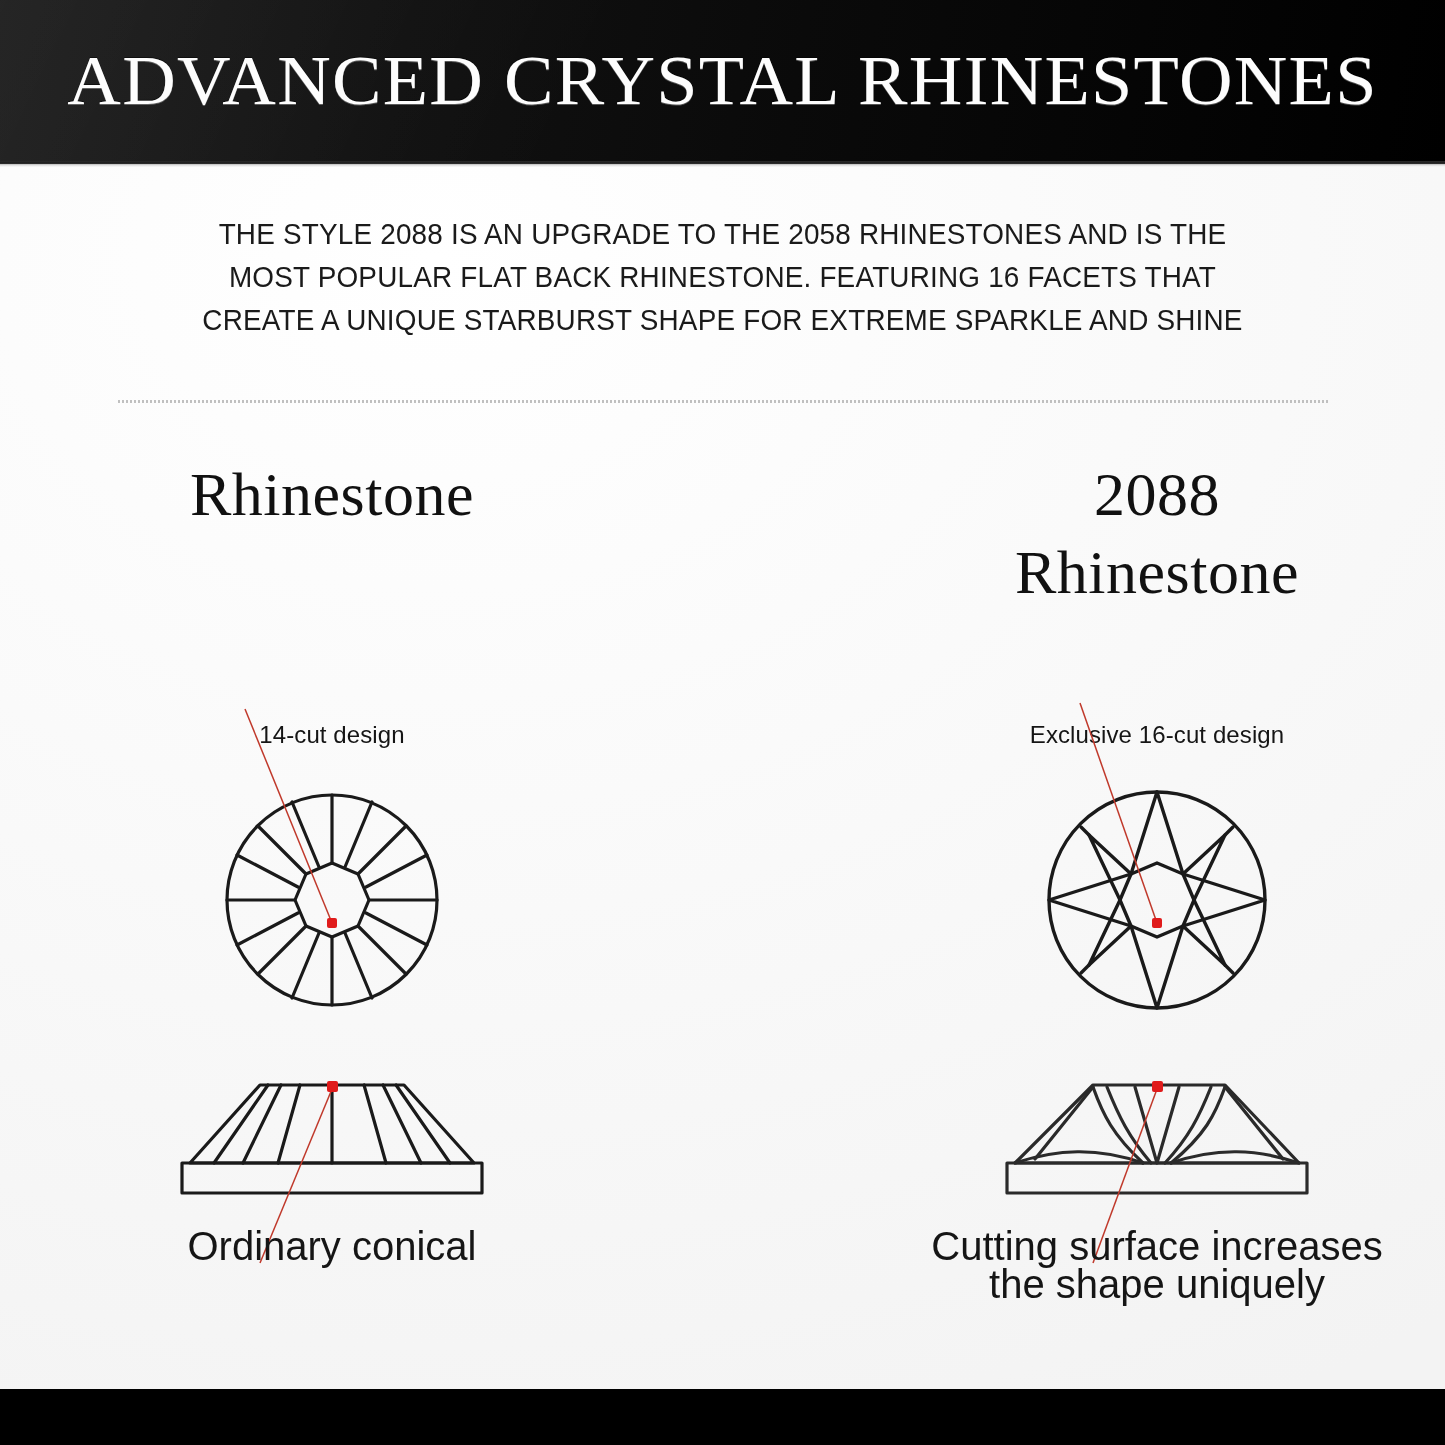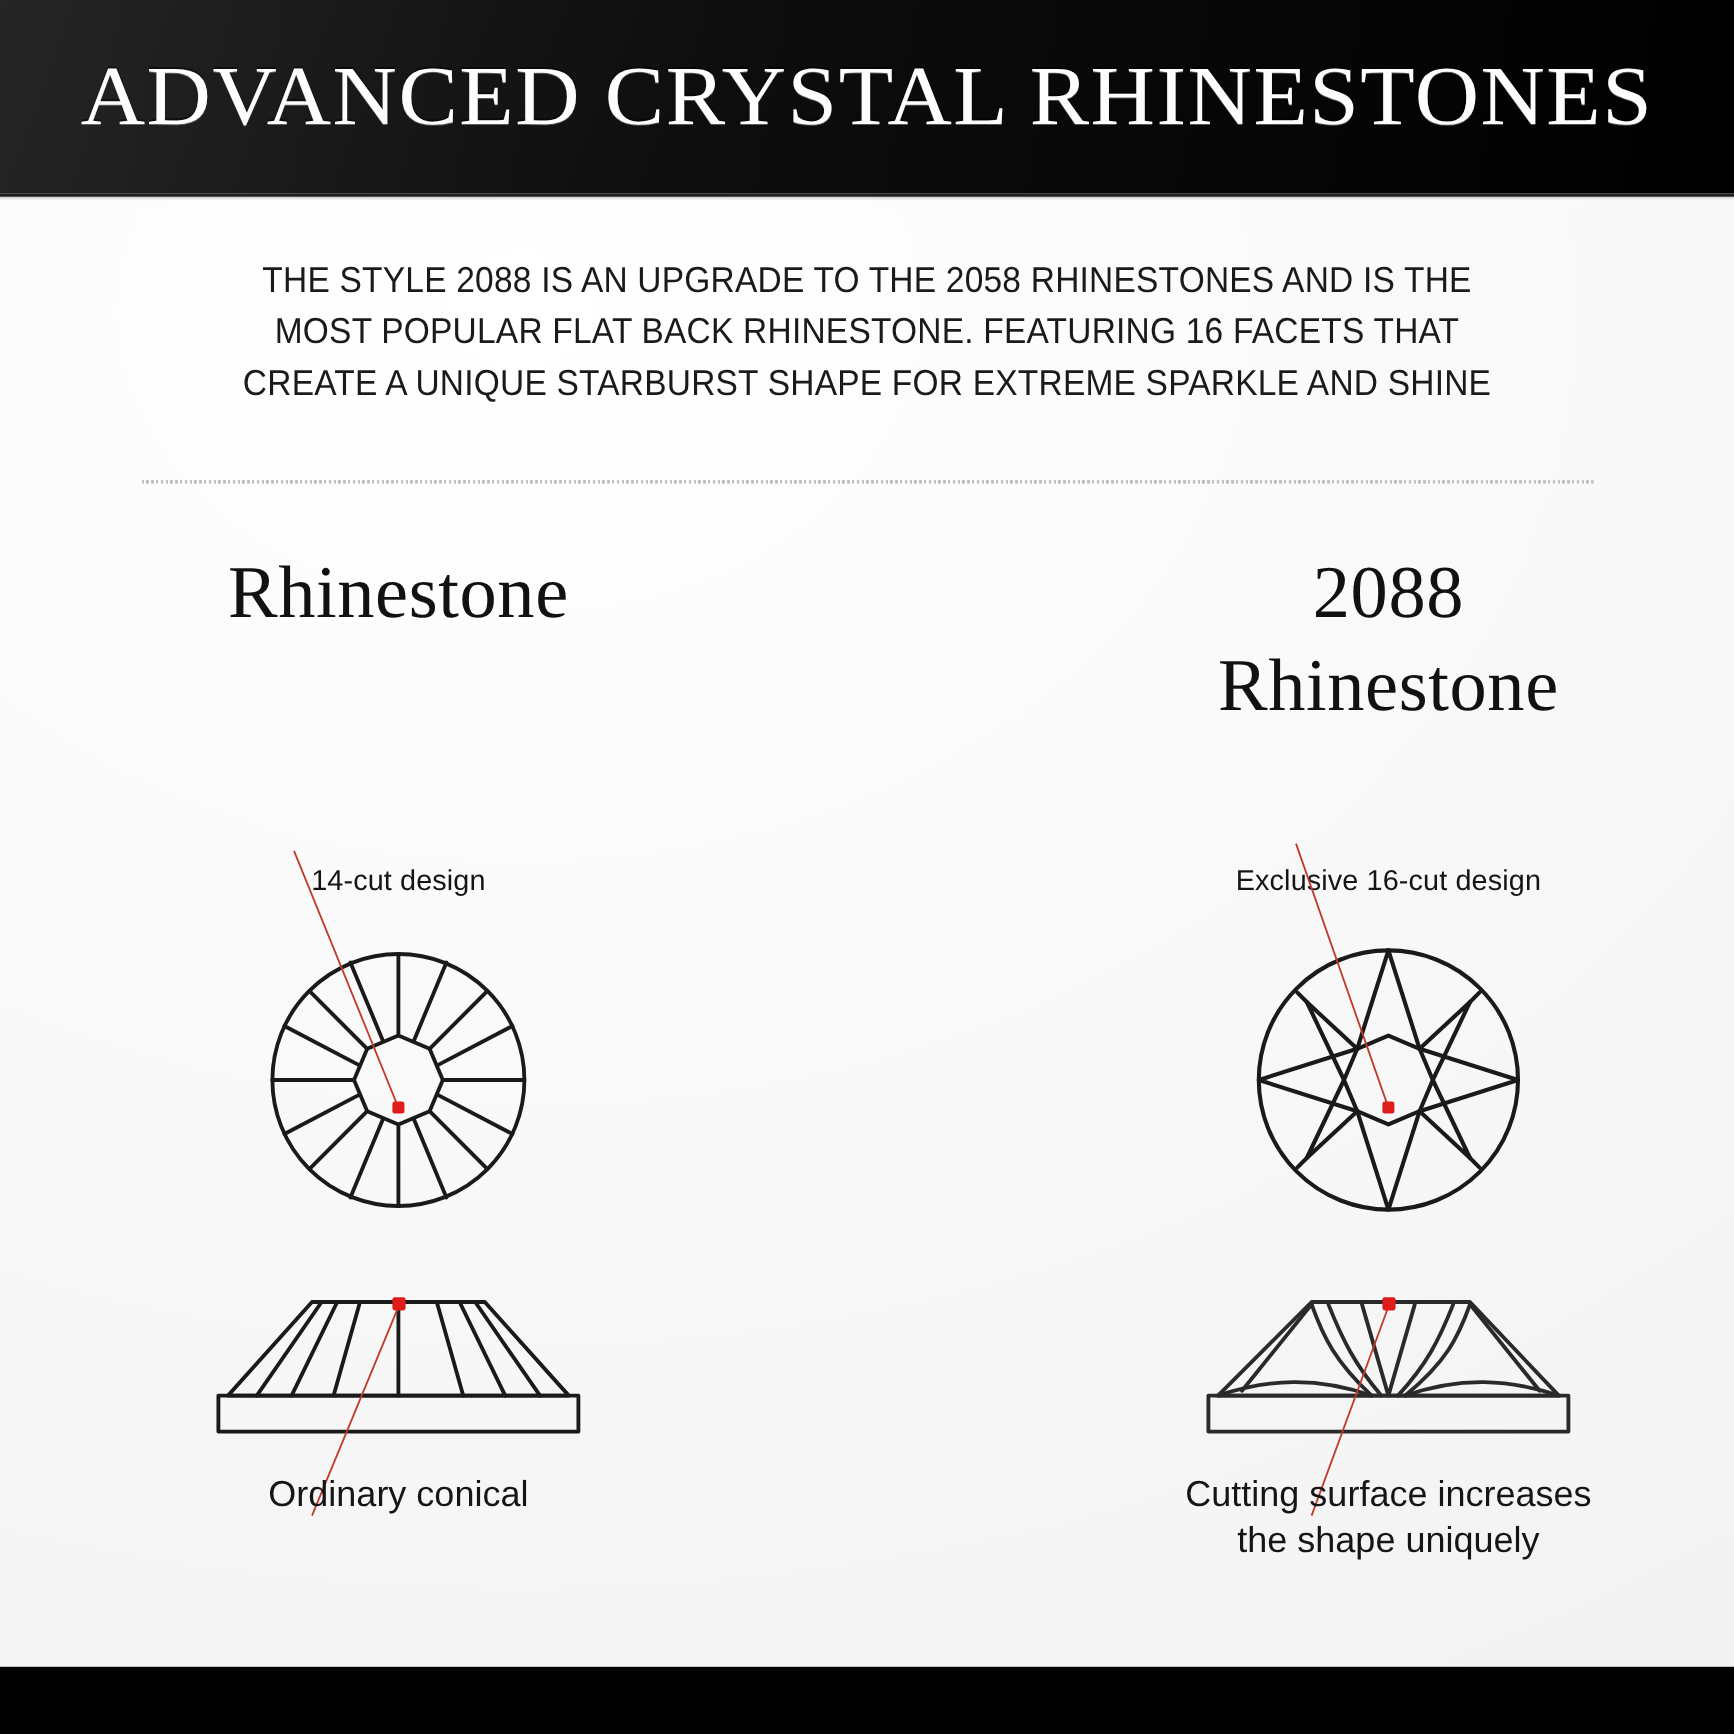--- a/index.html
+++ b/index.html
@@ -136,21 +136,21 @@
     letter-spacing: 0.1px;
   }
 
   
   .caption-bottom {
     position: absolute;
     top: 772px;
     width: 620px;
     text-align: center;
     font-family: "Liberation Sans", sans-serif;
-    font-size: 30px;
+    font-size: 40px;
     line-height: 38px;
     color: #151515;
   }
   .caption-bottom span { display: block; }
 
   .top-view {
     position: absolute;
     top: 300px;
     left: 60px;
     width: 500px;

